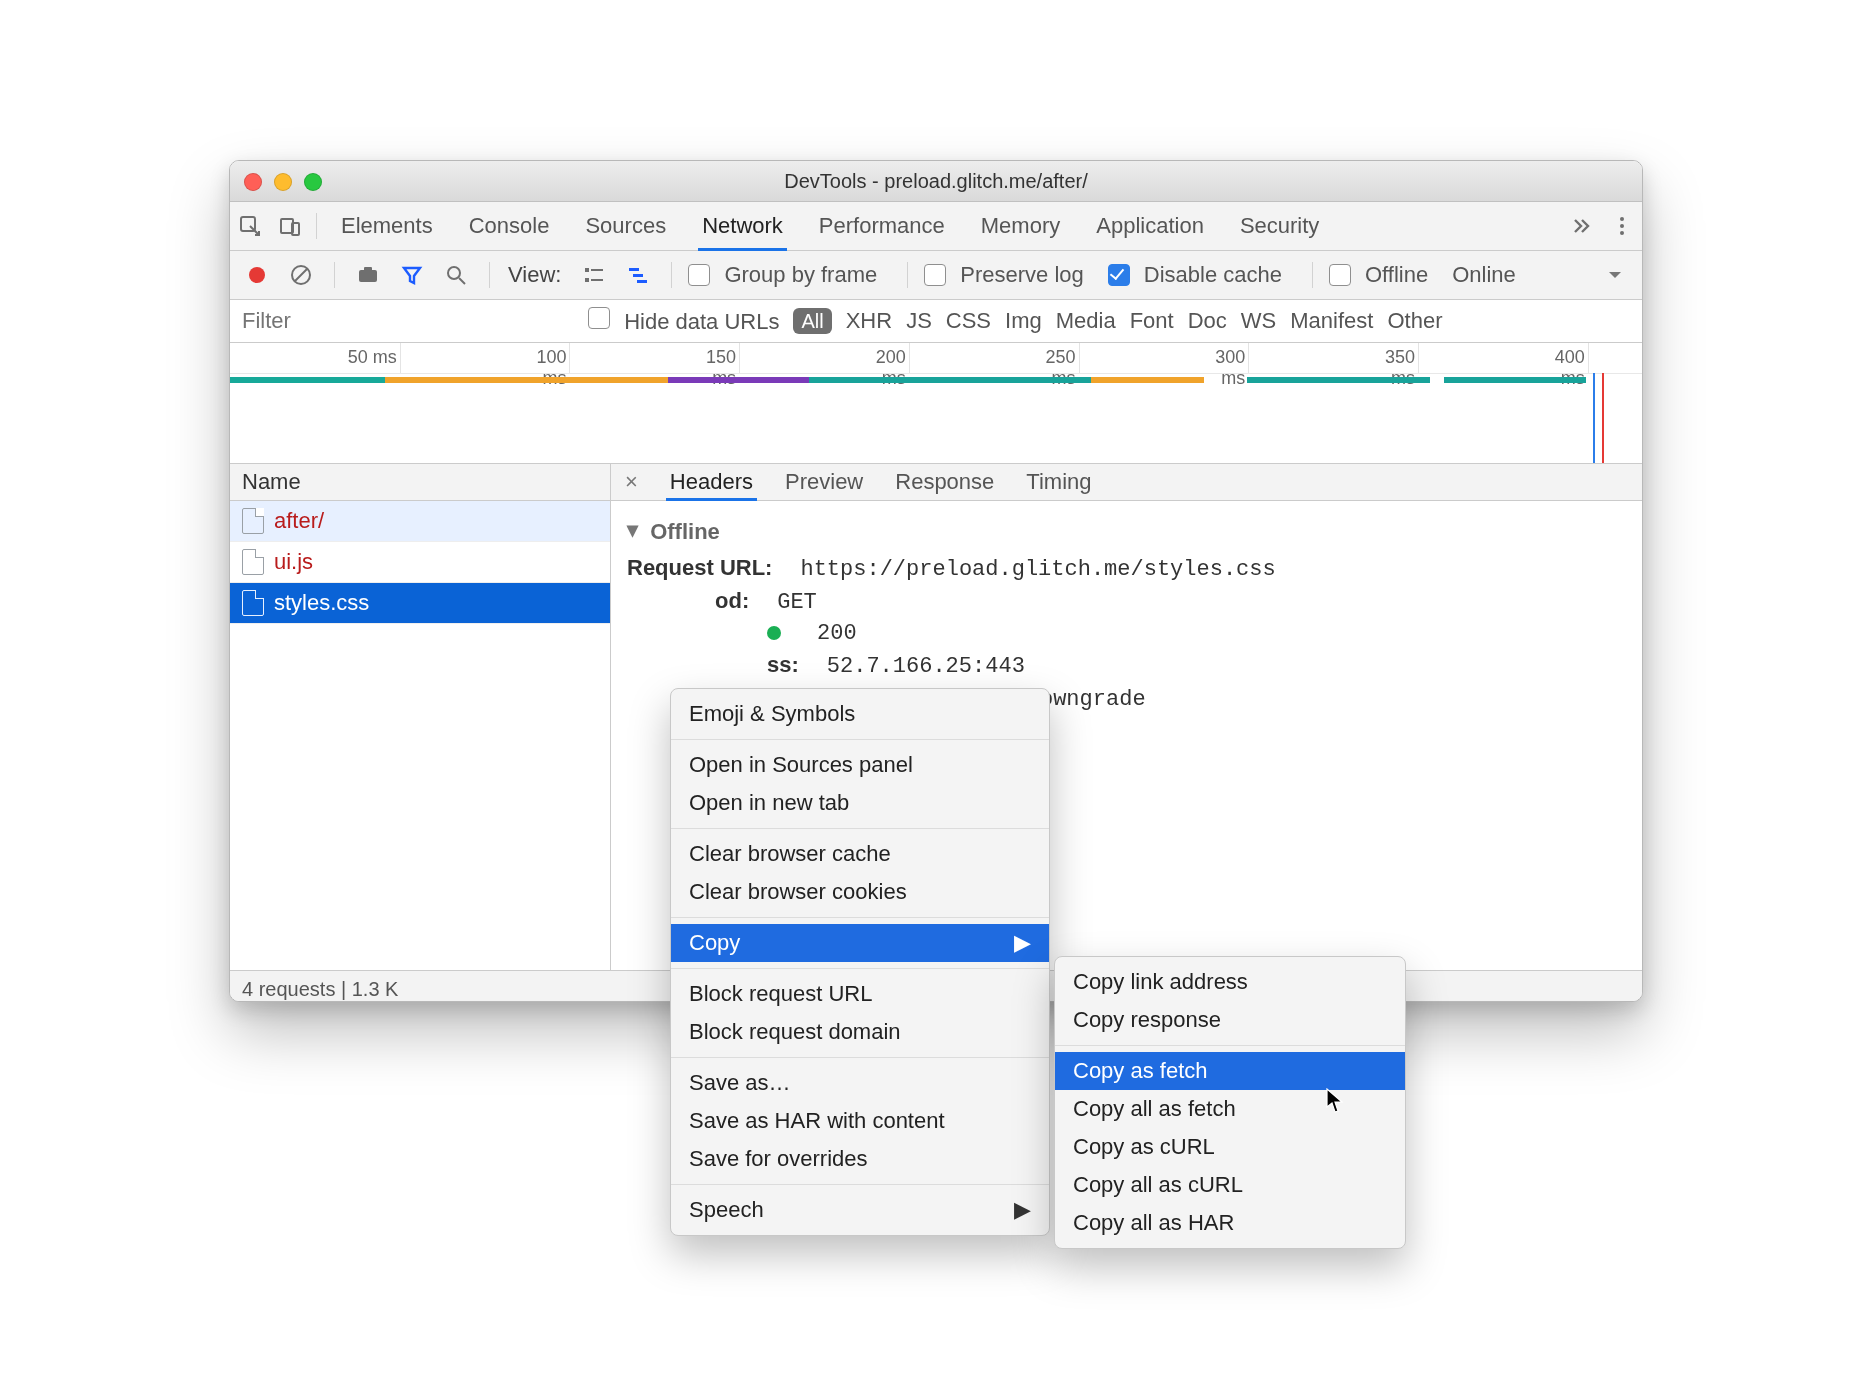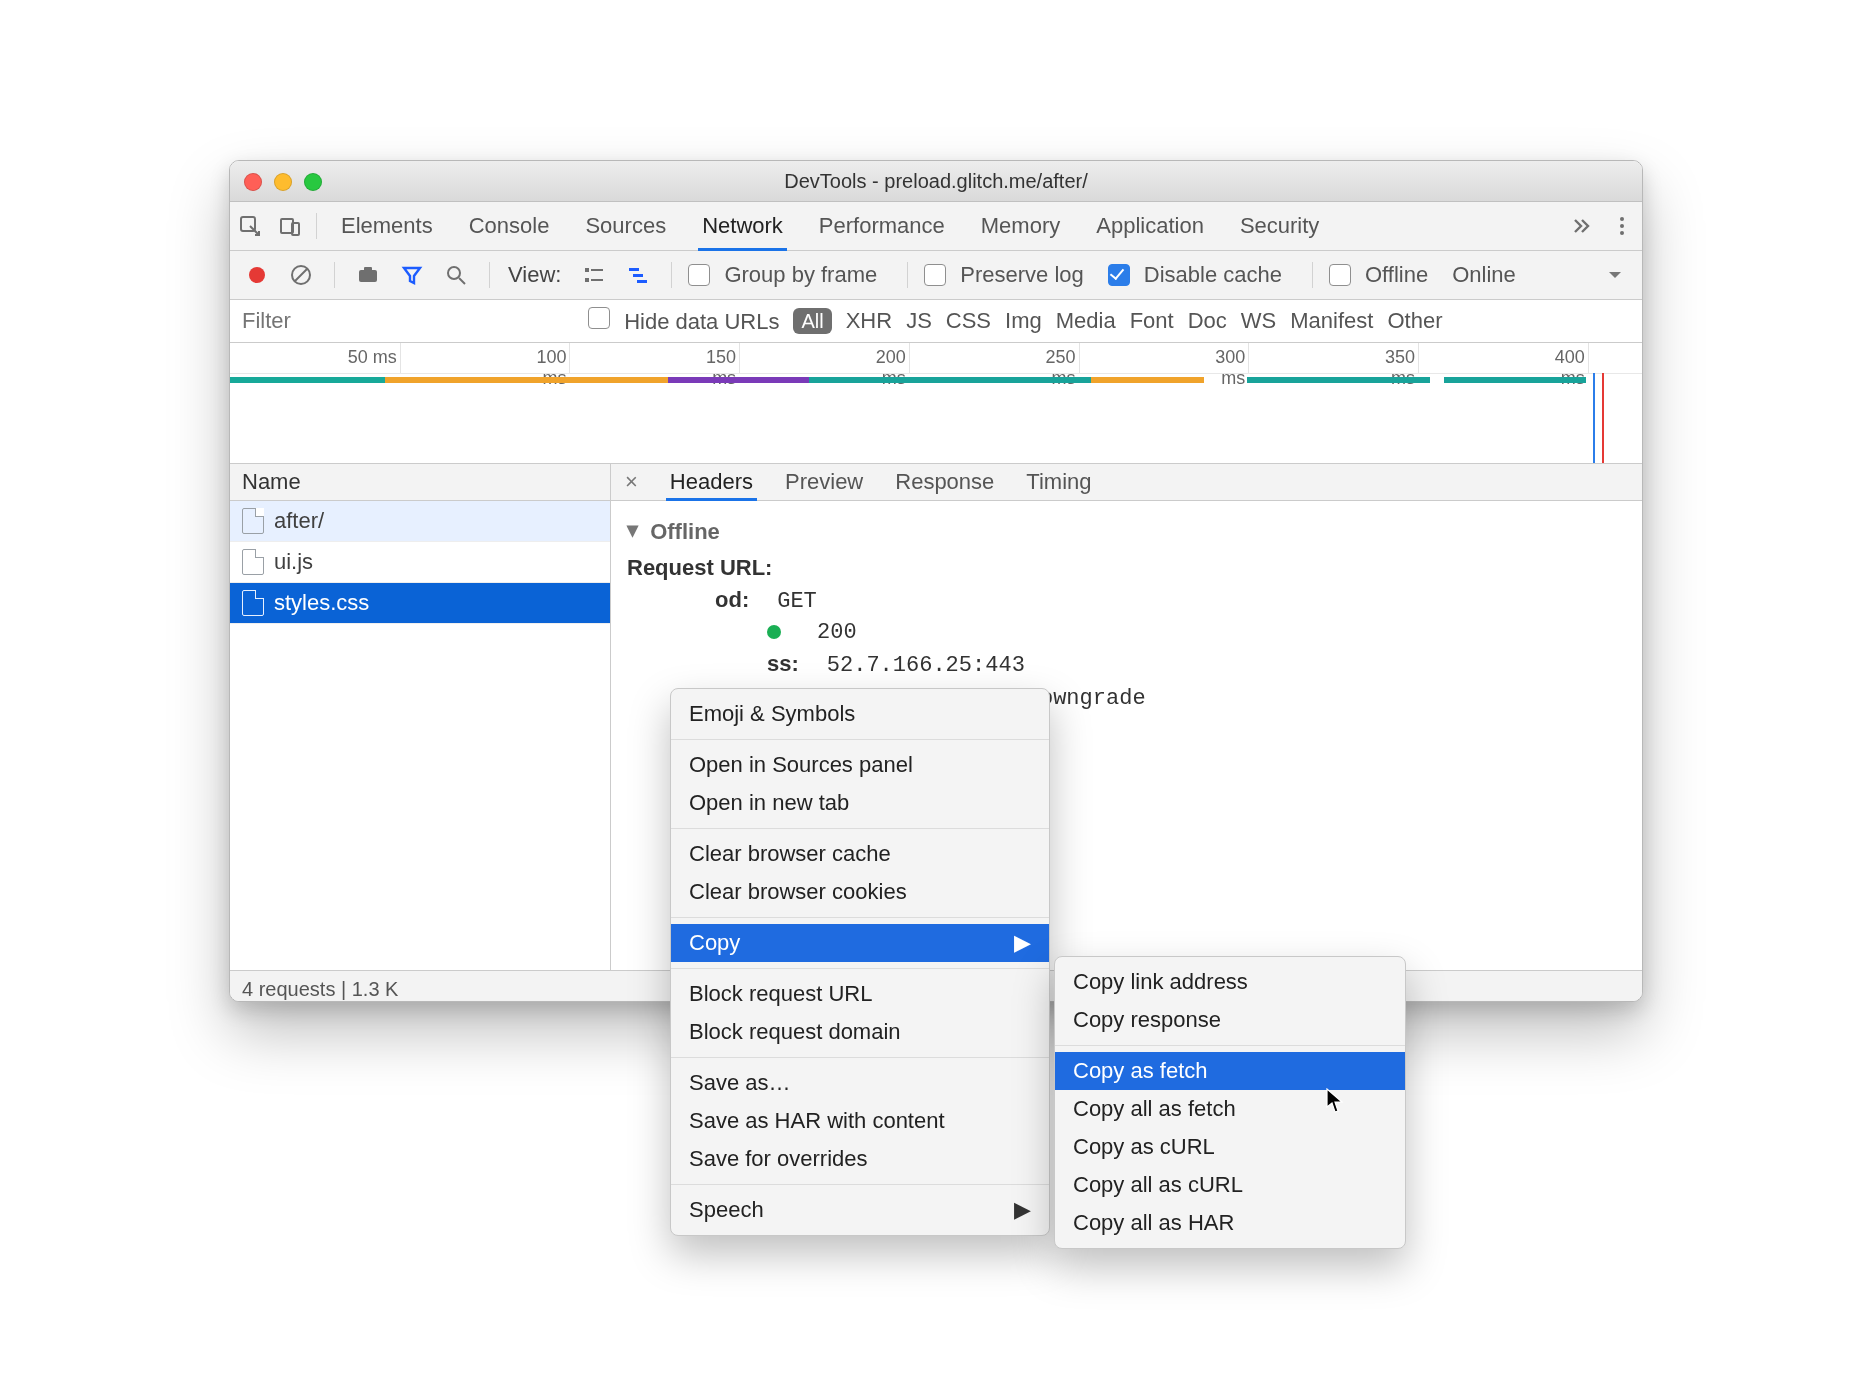--- a/index.html
+++ b/index.html
@@ -97,21 +97,21 @@
   .timeline .tick span{position:absolute;top:4px;left:-60px;width:56px;text-align:right;color:#666;font-size:18px;}
   .timeline .bars{position:absolute;left:0;right:0;top:34px;height:6px;}
   .timeline .bar{position:absolute;top:0;height:6px;}
   .timeline .vline{position:absolute;top:30px;bottom:0;width:2px;}
 
   
   .split{display:flex;height:calc(100% - 40px - 48px - 48px - 42px - 120px - 36px);}
   .left{width:380px;border-right:1px solid var(--tabbar-border);display:flex;flex-direction:column;min-width:0;}
   .left .colhdr{height:36px;display:flex;align-items:center;padding:0 12px;background:var(--header-bg);border-bottom:1px solid var(--tabbar-border);font-size:22px;color:#333;}
   .left .rows{flex:1;overflow:auto;}
-  .left .row{height:40px;display:flex;align-items:center;gap:10px;padding:0 12px;font-size:22px;color:#404040;border-bottom:1px solid #eee;}
+  .left .row{height:40px;display:flex;align-items:center;gap:10px;padding:0 12px;font-size:22px;color:#b91c1c;border-bottom:1px solid #eee;}
   .left .row .file-icon{width:20px;height:24px;border:1.5px solid #9aa0a6;border-radius:2px;position:relative;}
   .left .row .file-icon::before{content:"";position:absolute;right:-1px;top:-1px;width:8px;height:8px;background:#fff;border-left:1.5px solid #9aa0a6;border-bottom:1.5px solid #9aa0a6;}
   .left .row.highlight{background:#e7f0ff;}
   .left .row.selected{background:var(--blue-row);color:#fff;}
   .left .row.selected .file-icon{border-color:#e7f0ff;}
   .left .row.selected .file-icon::before{background:var(--blue-row);border-color:#e7f0ff;}
   .right{flex:1;display:flex;flex-direction:column;min-width:0;}
   .right .detail-tabs{
     height:36px;display:flex;align-items:center;background:var(--header-bg);border-bottom:1px solid var(--tabbar-border);font-size:22px;color:#555;gap:24px;padding:0 10px;
   }
@@ -390,20 +390,21 @@
             <span>Timing</span>
           </div>
       </div>
       <div class="details">
         <div class="section-title">
           <span class="disclosure">▾</span>
           <span>Offline</span>
         </div>
         <div class="kv">
           <span class="k">Request URL:</span>
+          <span class="v">https://preload.glitch.me/styles.css</span>
         </div>
         <div class="kv" style="margin-left:88px;">
           <span class="k">od:</span>
           <span class="v">GET</span>
         </div>
         <div class="kv" style="margin-left:140px;">
           <span class="status-dot"></span>
           <span class="v">200</span>
         </div>
         <div class="kv" style="margin-left:140px;">

